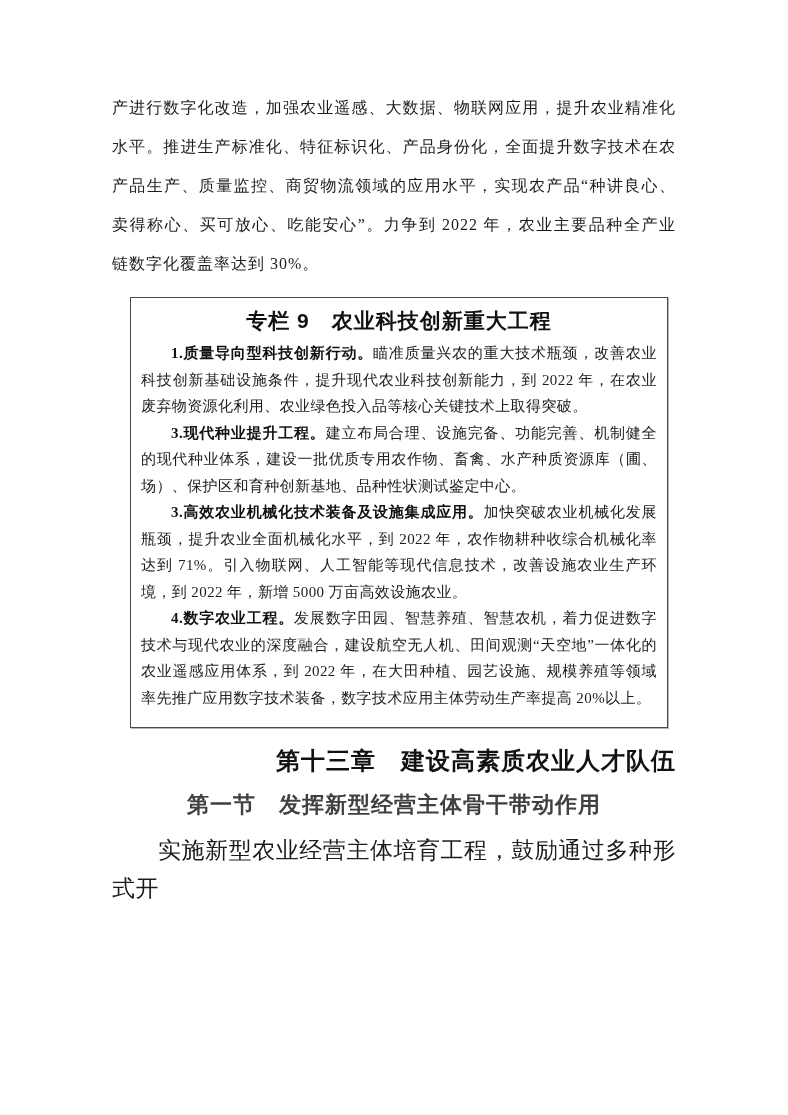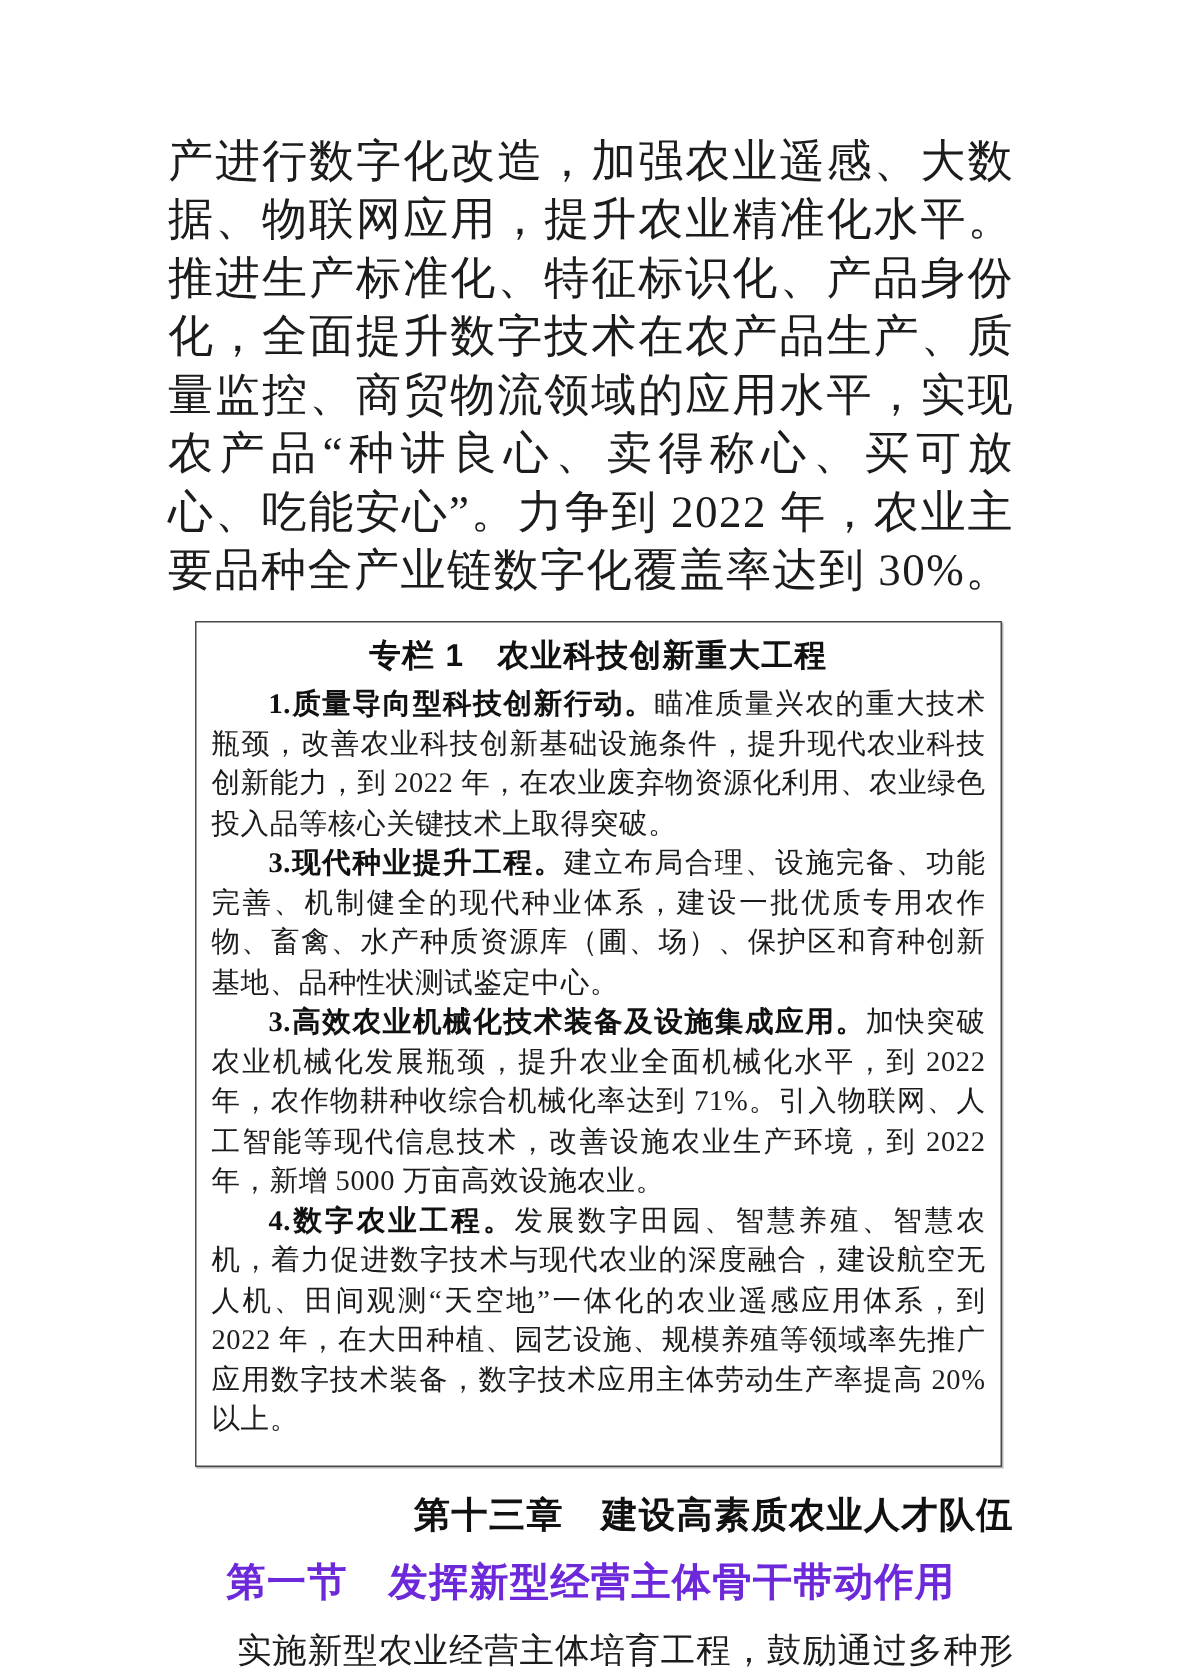--- a/index.html
+++ b/index.html
@@ -13,21 +13,21 @@
     height: 1115px;
     background: #ffffff;
     overflow: hidden;
     box-sizing: border-box;
     padding: 88px 112px 0 112px;
     color: #1c1c1c;
     font-family: "Liberation Serif", "DejaVu Serif", serif;
   }
   .intro {
     margin: 0;
-    font-size: 30px;
+    font-size: 16px;
     line-height: 39px;
     letter-spacing: 1px;
     text-align: justify;
     color: #1c1c1c;
   }
   .column-box {
     box-sizing: border-box;
     margin: 14px 8px 0 18px;
     border: 1px solid #4a4a4a;
     box-shadow: 1px 1px 0 #b5b5b5;
@@ -38,21 +38,21 @@
     font-family: "Liberation Sans", "DejaVu Sans", sans-serif;
     font-weight: bold;
     font-size: 21px;
     line-height: 30px;
     letter-spacing: 1px;
     margin-bottom: 4px;
     color: #111;
   }
   .box-item {
     margin: 0;
-    font-size: 19px;
+    font-size: 15px;
     line-height: 26.5px;
     letter-spacing: 0.4px;
     text-align: justify;
     text-indent: 2em;
     color: #1c1c1c;
   }
   .box-item b {
     font-weight: bold;
     color: #111;
   }
@@ -64,44 +64,44 @@
     font-size: 24px;
     line-height: 34px;
     letter-spacing: 1px;
     color: #111;
   }
   .section-heading {
     margin: 10px 0 0 0;
     text-align: center;
     font-family: "Liberation Serif", "DejaVu Serif", serif;
     font-weight: bold;
-    font-size: 26px;
+    font-size: 22px;
     line-height: 34px;
     letter-spacing: 1px;
-    color: #6d28d9;
+    color: #404040;
   }
   .closing {
     margin: 10px 0 0 0;
     font-size: 23px;
     line-height: 38px;
     letter-spacing: 0.5px;
     text-align: justify;
     text-indent: 2em;
     color: #1c1c1c;
   }
 </style>
 </head>
 <body>
 
 <div class="page">
 
   <p class="intro">产进行数字化改造，加强农业遥感、大数据、物联网应用，提升农业精准化水平。推进生产标准化、特征标识化、产品身份化，全面提升数字技术在农产品生产、质量监控、商贸物流领域的应用水平，实现农产品“种讲良心、卖得称心、买可放心、吃能安心”。力争到 2022 年，农业主要品种全产业链数字化覆盖率达到 30%。</p>
 
   <div class="column-box">
-    <div class="box-title">专栏 1　农业科技创新重大工程</div>
+    <div class="box-title">专栏 9　农业科技创新重大工程</div>
 
     <p class="box-item"><b>1.质量导向型科技创新行动。</b><span>瞄准质量兴农的重大技术瓶颈，改善农业科技创新基础设施条件，提升现代农业科技创新能力，到 2022 年，在农业废弃物资源化利用、农业绿色投入品等核心关键技术上取得突破。</span></p>
 
     <p class="box-item"><b>3.现代种业提升工程。</b><span>建立布局合理、设施完备、功能完善、机制健全的现代种业体系，建设一批优质专用农作物、畜禽、水产种质资源库（圃、场）、保护区和育种创新基地、品种性状测试鉴定中心。</span></p>
 
     <p class="box-item"><b>3.高效农业机械化技术装备及设施集成应用。</b><span>加快突破农业机械化发展瓶颈，提升农业全面机械化水平，到 2022 年，农作物耕种收综合机械化率达到 71%。引入物联网、人工智能等现代信息技术，改善设施农业生产环境，到 2022 年，新增 5000 万亩高效设施农业。</span></p>
 
     <p class="box-item"><b>4.数字农业工程。</b><span>发展数字田园、智慧养殖、智慧农机，着力促进数字技术与现代农业的深度融合，建设航空无人机、田间观测“天空地”一体化的农业遥感应用体系，到 2022 年，在大田种植、园艺设施、规模养殖等领域率先推广应用数字技术装备，数字技术应用主体劳动生产率提高 20%以上。</span></p>
   </div>
 

